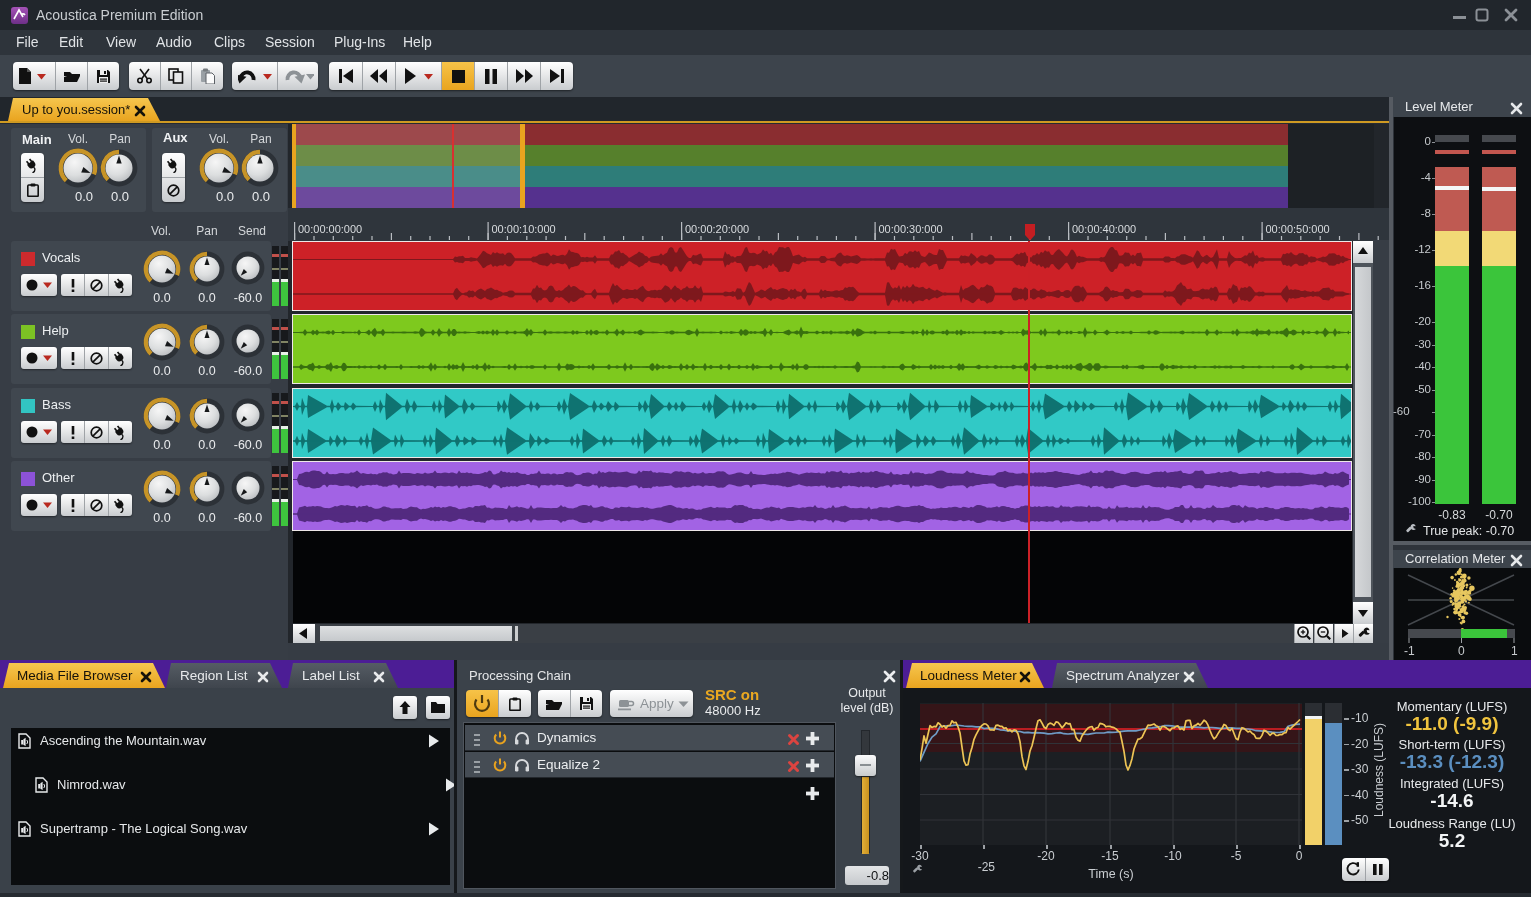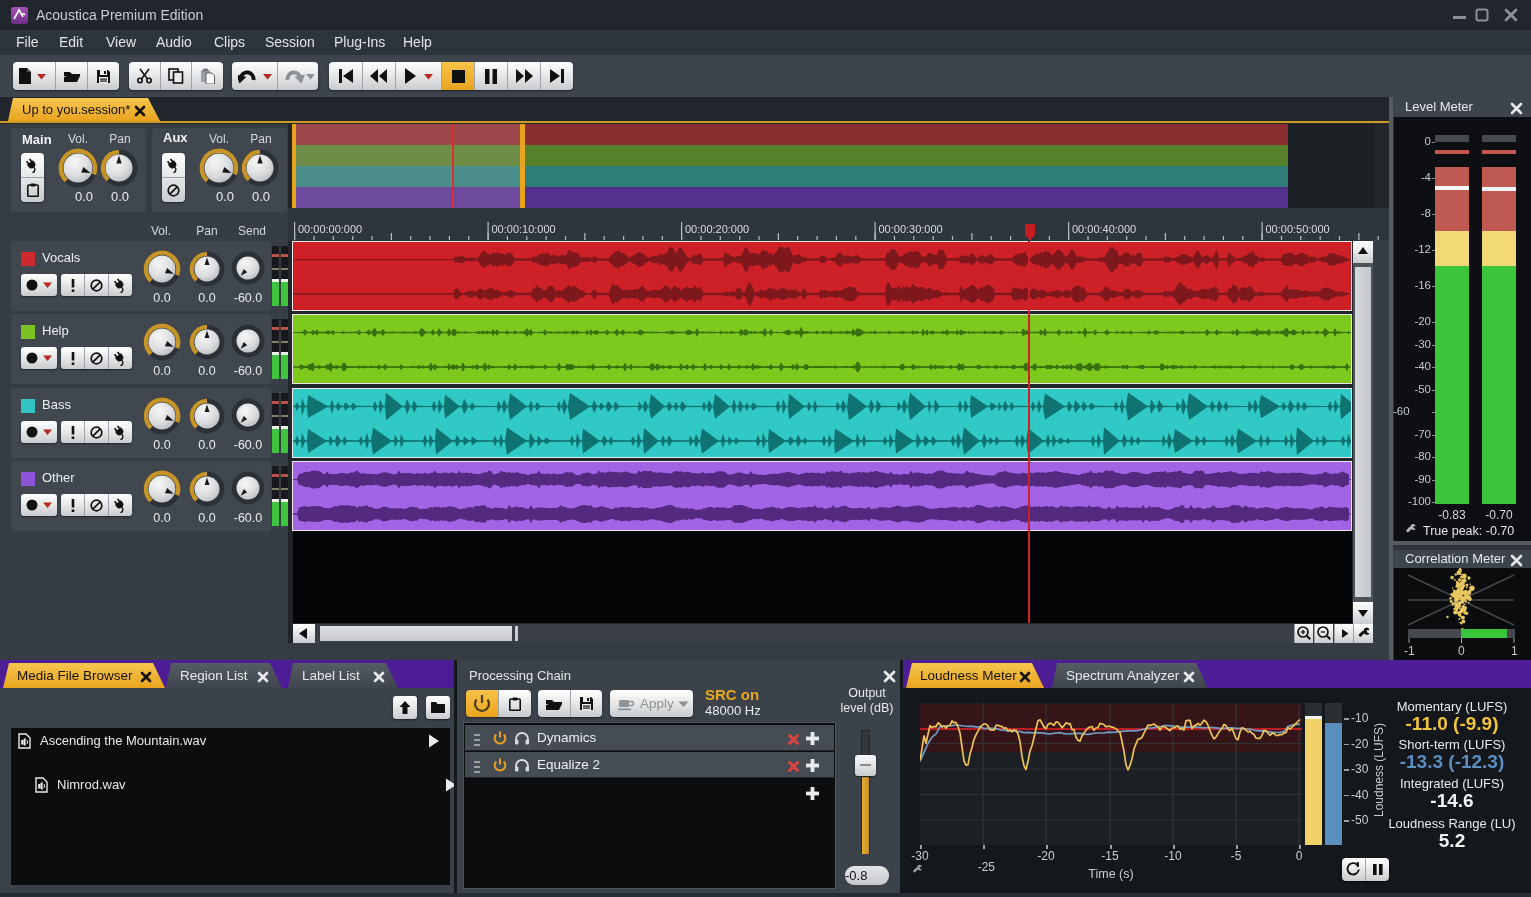--- a/index.html
+++ b/index.html
@@ -998,20 +998,34 @@
             <rect x="3.2" y="7" width="2" height="4.5"></rect>
             <polygon points="5.4,6.2 7.6,4.8 7.6,13 5.4,11.7"></polygon>
             <path d="M8.8,7 a3,3 0 0 1 0,4" stroke="#e8eaec" stroke-width="1" fill="none"></path>
           </g>
         </svg>
         <div class="txt" style="left:29px;top:0;line-height:22px;font-size:13px;color:#e6e8ea">Nimrod.wav</div>
         <svg class="ab" style="left:417px;top:4px" width="12" height="14">
           <polygon points="1,0.5 11,7 1,13.5" fill="#e8eaec"></polygon>
         </svg>
       </div>
+      <div class="ab" style="left:0;top:90px;width:439px;height:22px;">
+        <svg class="ab" style="left:7px;top:3px" width="13" height="16" viewBox="0 0 13 16">
+          <path d="M1,1 h7 l4,4 v10 h-11 z" fill="none" stroke="#e8eaec" stroke-width="1.4"></path>
+          <g fill="#e8eaec">
+            <rect x="3.2" y="7" width="2" height="4.5"></rect>
+            <polygon points="5.4,6.2 7.6,4.8 7.6,13 5.4,11.7"></polygon>
+            <path d="M8.8,7 a3,3 0 0 1 0,4" stroke="#e8eaec" stroke-width="1" fill="none"></path>
+          </g>
+        </svg>
+        <div class="txt" style="left:29px;top:0;line-height:22px;font-size:13px;color:#e6e8ea">Supertramp - The Logical Song.wav</div>
+        <svg class="ab" style="left:417px;top:4px" width="12" height="14">
+          <polygon points="1,0.5 11,7 1,13.5" fill="#e8eaec"></polygon>
+        </svg>
+      </div>
     </div>
     <div class="ab" style="left:454px;top:0;width:3px;height:233px;background:#15181b"></div>
     <div class="ab" style="left:457px;top:0;width:443px;height:233px;background:#3b424a">
       <div class="txt" style="left:12px;top:8px;font-size:13px;color:#e4e6e8">Processing Chain</div>
       <div class="ab" style="left:426px;top:9px"><svg width="13" height="13" viewBox="0 0 13 13">
           <g stroke="#eceef0" stroke-width="2.8" stroke-linecap="round">
             <line x1="2" y1="2" x2="11" y2="11"></line>
             <line x1="11" y1="2" x2="2" y2="11"></line>
           </g>
         </svg></div>
@@ -1135,21 +1149,21 @@
               <rect x="1" y="5.6" width="13" height="3.8"></rect>
             </g>
           </svg></div>
       </div>
       <div class="ab" style="left:404px;top:70px;width:9px;height:123px;background:#33373c;border:1px solid #23272c">
         <div class="ab" style="left:0;top:46px;width:7px;height:77px;background:linear-gradient(90deg,#e2ae38,#c9921f)"></div>
       </div>
       <div class="ab" style="left:398px;top:95px;width:21px;height:21px;border-radius:3px;background:linear-gradient(#fbfbfc,#c9ccce);box-shadow:0 1px 2px rgba(0,0,0,.5)">
         <div class="ab" style="left:5px;top:9px;width:11px;height:2px;background:#8a8f93"></div>
       </div>
-      <div class="ab" style="left:388px;top:206px;width:44px;height:19px;background:linear-gradient(#e3e5e7,#c6c9cc);border-radius:9px;text-align:left;line-height:19px;font-size:13px;color:#101214">-0.8</div>
+      <div class="ab" style="left:388px;top:206px;width:44px;height:19px;background:linear-gradient(#e3e5e7,#c6c9cc);border-radius:3px;text-align:right;line-height:19px;font-size:13px;color:#101214">-0.8</div>
     </div>
     <div class="ab" style="left:900px;top:0;width:3px;height:233px;background:#15181b"></div>
     <div class="ab" style="left:903px;top:0;width:628px;height:233px">
       <div class="ab" style="left:0;top:28px;width:628px;height:205px;background:#14171b"></div>
       <div class="ab" style="left:3px;top:3px;width:138px;height:25px;background:linear-gradient(#f6c64e,#e9a41f);clip-path:polygon(0 100%,6px 0,126px 0,100% 100%)">
         <div class="txt" style="left:14px;top:0;line-height:25px;font-size:13.5px;color:#15120a">Loudness Meter</div>
         <div class="ab" style="left:113px;top:6px"><svg width="12" height="12" viewBox="0 0 12 12">
             <g stroke="#15120a" stroke-width="2.6" stroke-linecap="round">
               <line x1="2" y1="2" x2="10" y2="10"></line>
               <line x1="10" y1="2" x2="2" y2="10"></line>

